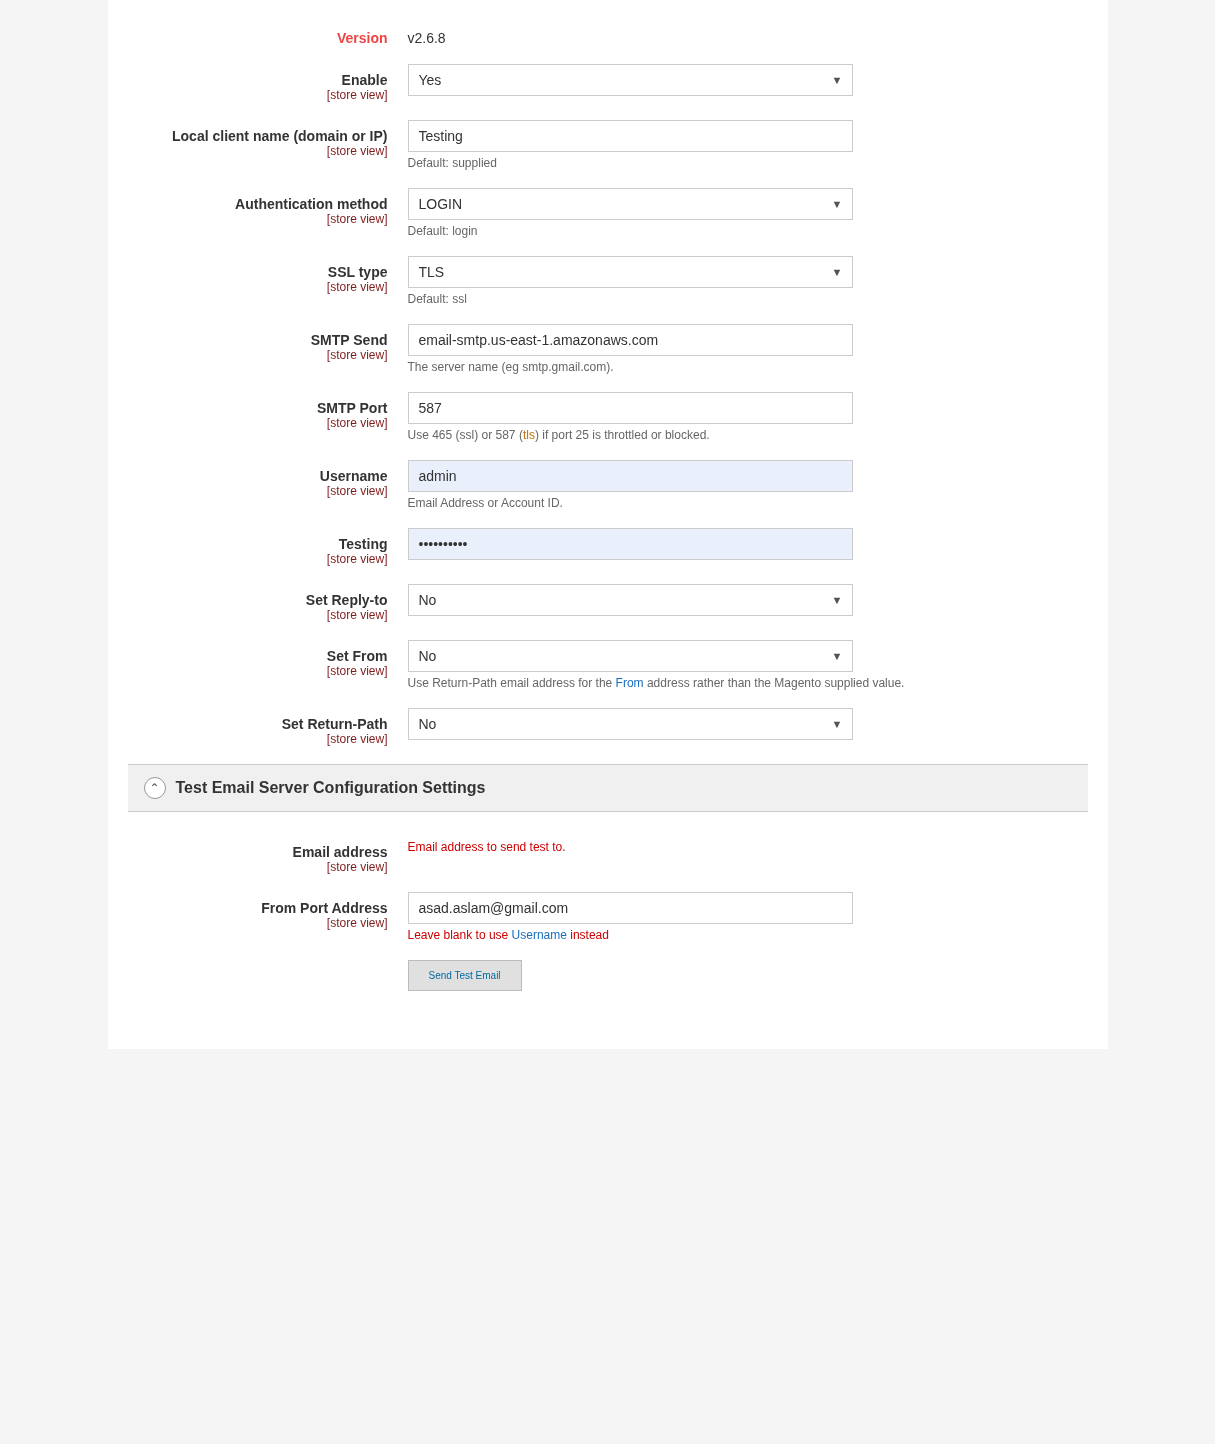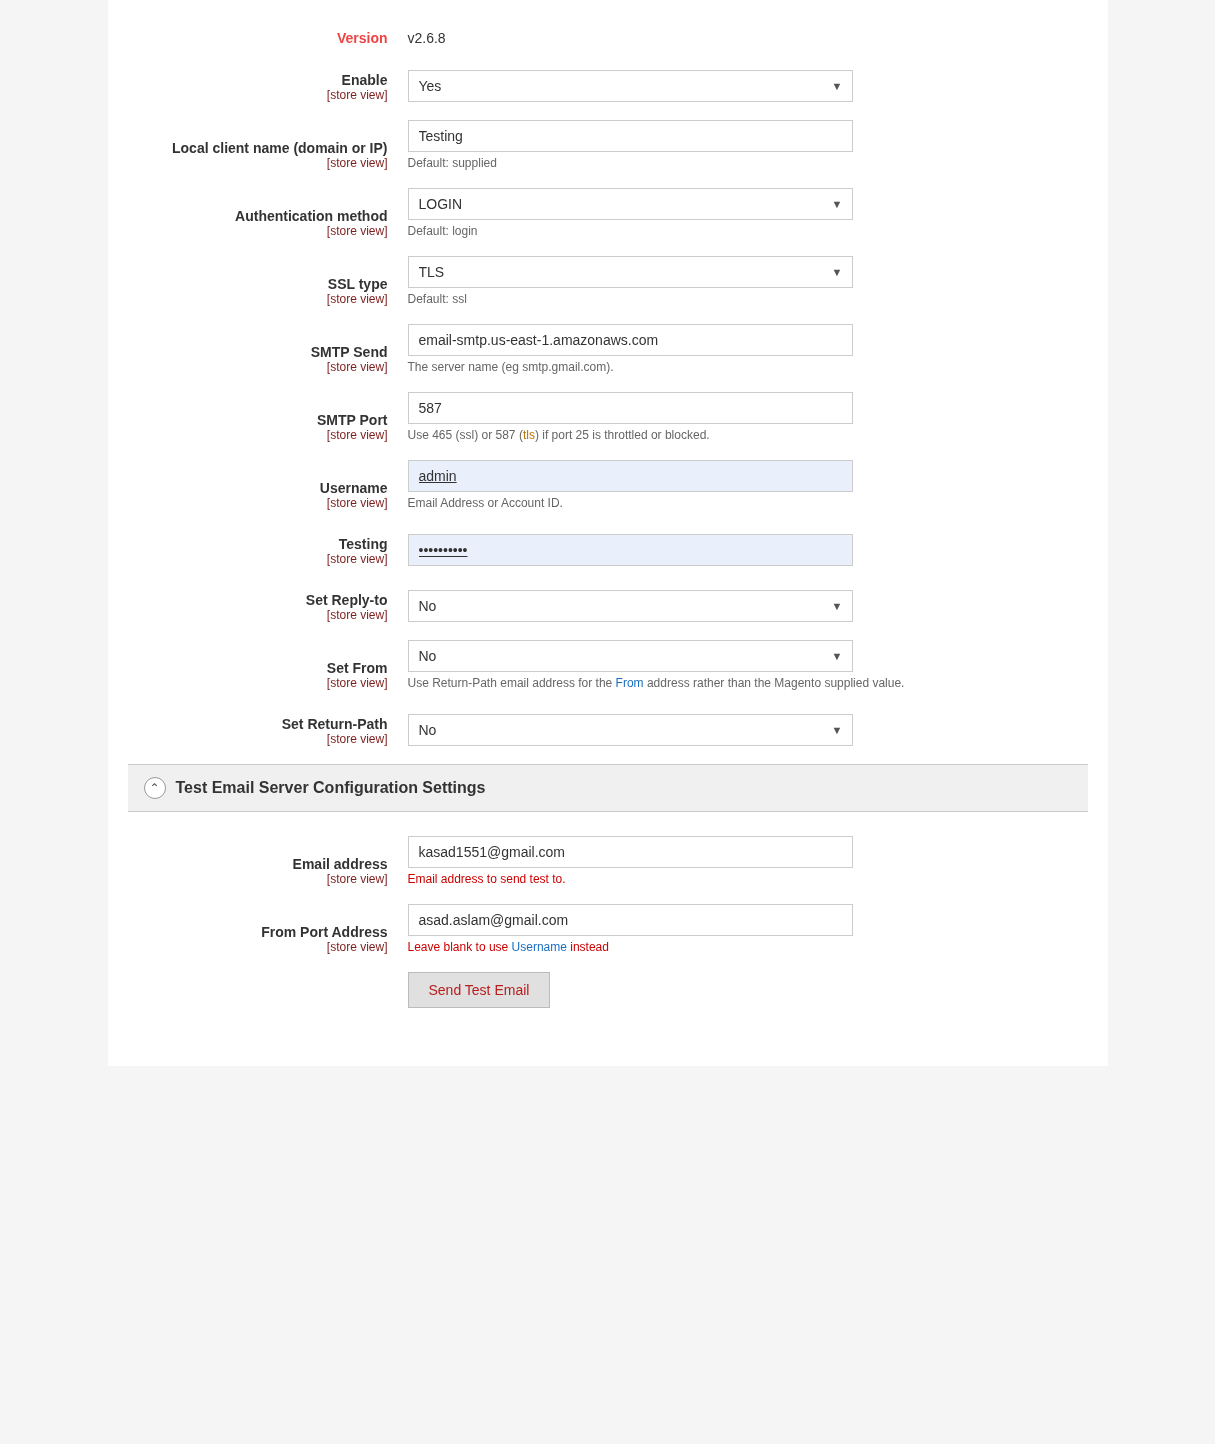--- a/index.html
+++ b/index.html
@@ -10,21 +10,21 @@
       font-size: 14px;
     }
     .page-container {
       background: #fff;
       max-width: 1000px;
       margin: 0 auto;
       padding: 30px 20px 40px 20px;
     }
     .form-row {
       display: flex;
-      align-items: flex-end;
+      align-items: flex-start;
       margin-bottom: 18px;
     }
     .label-col {
       width: 280px;
       min-width: 280px;
       text-align: right;
       padding-right: 20px;
       padding-top: 8px;
     }
     .label-main {
@@ -46,21 +46,20 @@
       width: 100%;
       max-width: 445px;
       padding: 7px 10px;
       border: 1px solid #ccc;
       font-size: 14px;
       color: #333;
       outline: none;
     }
     .field-col input.highlight {
       background-color: #eaf0fb;
-      text-decoration: underline;
     }
     .field-col .select-wrapper {
       position: relative;
       display: inline-block;
       width: 100%;
       max-width: 445px;
     }
     .field-col .select-wrapper select {
       width: 100%;
       padding: 7px 30px 7px 10px;
@@ -139,22 +138,22 @@
       font-size: 16px;
       font-weight: 600;
       color: #333;
     }
 
     
     .btn-send {
       background: #e0e0e0;
       border: 1px solid #bbb;
       padding: 9px 20px;
-      font-size: 14px;
-      color: #b91c1c;
+      font-size: 10px;
+      color: #0369a1;
       cursor: pointer;
       font-weight: 400;
     }
   </style>
 </head>
 <body>
 
 <div class="page-container">
 
   <div class="version-row">
@@ -320,21 +319,20 @@
     <div class="collapse-icon">⌃</div>
     <div class="section-title">Test Email Server Configuration Settings</div>
   </div>
 
   <div class="form-row">
     <div class="label-col">
       <span class="label-main">Email address</span>
       <span class="label-sub">[store view]</span>
     </div>
     <div class="field-col">
-      <input type="email" value="kasad1551@gmail.com" style="">
       <div class="hint-text red-text">Email address to send test to.</div>
     </div>
   </div>
 
   <div class="form-row">
     <div class="label-col">
       <span class="label-main">From Port Address</span>
       <span class="label-sub">[store view]</span>
     </div>
     <div class="field-col">

